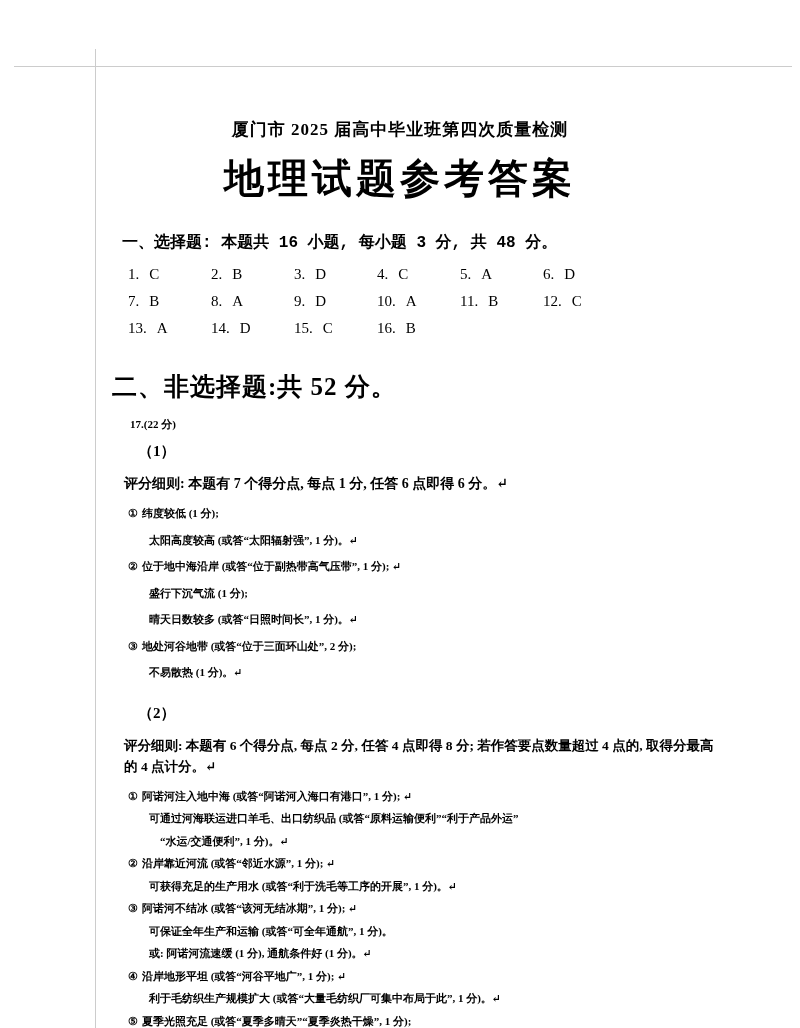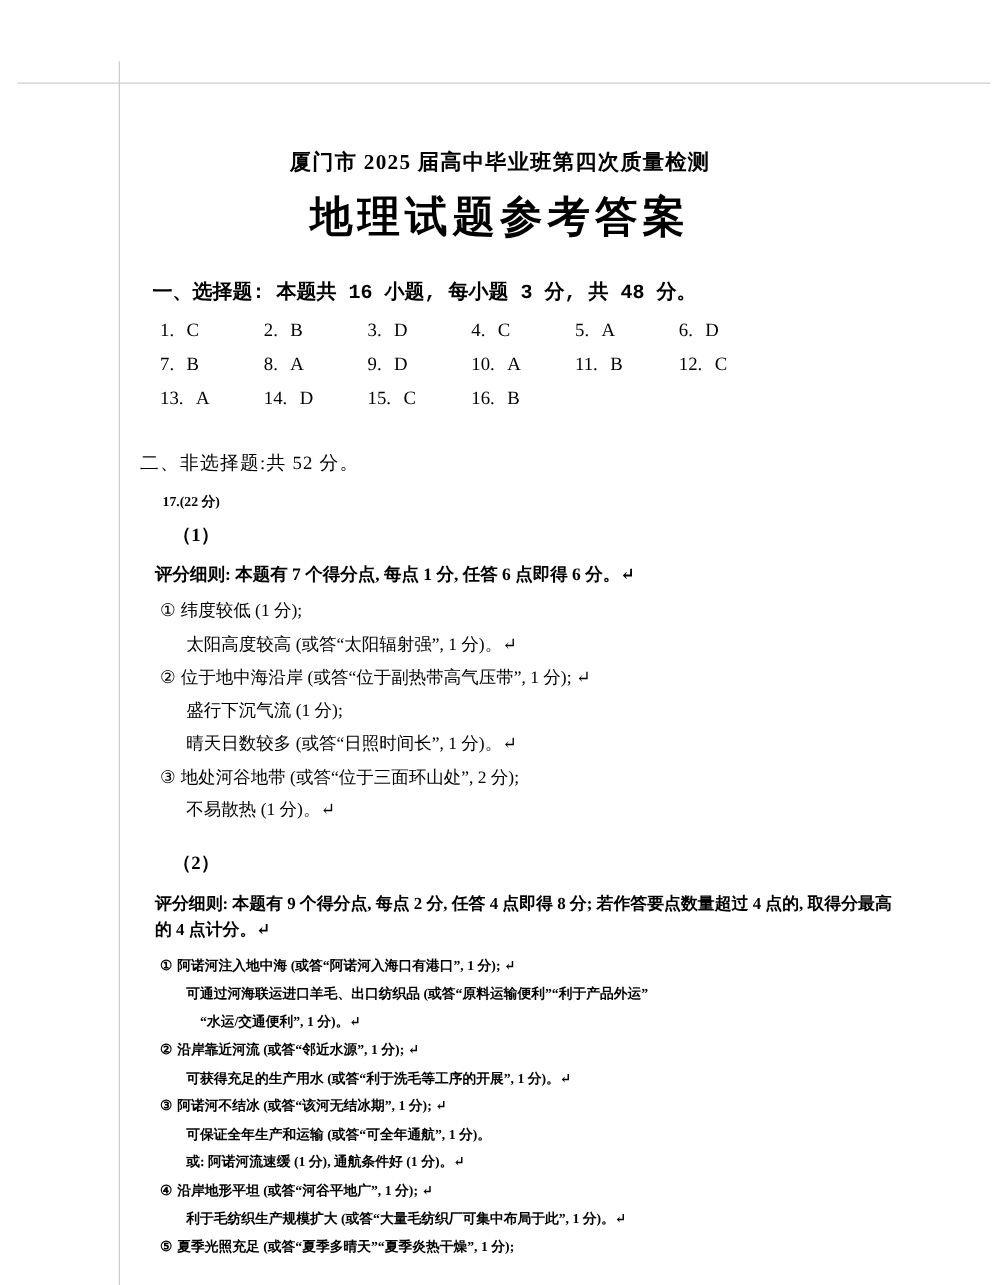--- a/index.html
+++ b/index.html
@@ -13,50 +13,50 @@
     margin-top:36px;
   }
   
   .edge-line-h { position:absolute; left:14px; top:30px; width:778px; height:1px; background:#cccccc; }
   .edge-line-v { position:absolute; left:95px; top:13px; width:1px; height:998px; background:#cccccc; }
 
   .header { text-align:center; padding-top:82px; }
   .header-small { font-size:17px; font-weight:700; letter-spacing:1px; }
   .header-large {
     margin-top:10px;
-    font-size:34px; font-weight:700; letter-spacing:4px;
+    font-size:40px; font-weight:700; letter-spacing:4px;
     font-family:"Liberation Sans","DejaVu Sans",sans-serif;
   }
 
   .s1-heading { margin:26px 0 0 122px; font-size:16px; font-weight:700;font-family:Liberation Mono, monospace; }
 
   .ans-grid {
     margin:12px 0 0 128px;
     display:grid;
     grid-template-columns:repeat(6,83px);
     row-gap:8px;
     font-size:15px;
     line-height:19px;
   }
   .ans-cell .n { margin-right:10px; }
 
-  .s2-heading { margin:32px 0 0 112px; font-size:15px; font-weight:400; letter-spacing:1px; }
+  .s2-heading { margin:32px 0 0 112px; font-size:25px; font-weight:700; letter-spacing:1px; }
   .q17-title  { margin:14px 0 0 130px; font-size:11px; font-weight:700; }
   .part-label { margin:10px 0 0 138px; font-size:15px; font-weight:700; }
 
   .rubric {
     margin:12px 0 0 124px;
     width:628px;
     font-size:14px; font-weight:700; line-height:21px;
   }
   .rubric .u { text-underline-offset:3px; }
   .rubric2 { width:590px; font-size:13.5px; }
 
   .items { margin-left:128px; }
-  .items1 { margin-top:6px; width:630px; font-size:14px; font-weight:400; line-height:26.5px; }
+  .items1 { margin-top:6px; width:630px; font-size:11px; font-weight:700; line-height:26.5px; }
   .items2 { margin-top:8px; width:645px; font-size:11px; font-weight:600; line-height:22.5px; }
   .line.cont { padding-left:21px; }
   .line.deep { padding-left:32px; }
   .marker { margin-right:4px; }
 </style>
 </head>
 <body>
 
 <div class="page">
   <div class="edge-line-h"></div>
@@ -106,21 +106,21 @@
       <div class="line cont">晴天日数较多 (或答“日照时间长”, 1 分)。↵</div>
     </div>
     <div class="item">
       <div class="line first"><span class="marker">③</span><span>地处河谷地带 (或答“位于三面环山处”, 2 分);</span></div>
       <div class="line cont">不易散热 (1 分)。↵</div>
     </div>
   </div>
 
   <div class="part-label" style="margin-top:18px;">（2）</div>
 
-  <div class="rubric rubric2"><span>评分细则: 本题有 9 个得分点, 每点 2 分, </span><span class="u">任答 4 点即得 8 分</span><span>; 若作答要点数量超过 4 点的, 取得分最高的 4 点计分。↵</span></div>
+  <div class="rubric rubric2"><span>评分细则: 本题有 6 个得分点, 每点 2 分, </span><span class="u">任答 4 点即得 8 分</span><span>; 若作答要点数量超过 4 点的, 取得分最高的 4 点计分。↵</span></div>
 
   <div class="items items2">
     <div class="item">
       <div class="line first"><span class="marker">①</span><span>阿诺河注入地中海 (或答“阿诺河入海口有港口”, 1 分); ↵</span></div>
       <div class="line cont">可通过河海联运进口羊毛、出口纺织品 (或答“原料运输便利”“利于产品外运”</div>
       <div class="line cont deep">“水运/交通便利”, 1 分)。↵</div>
     </div>
     <div class="item">
       <div class="line first"><span class="marker">②</span><span>沿岸靠近河流 (或答“邻近水源”, 1 分); ↵</span></div>
       <div class="line cont">可获得充足的生产用水 (或答“利于洗毛等工序的开展”, 1 分)。↵</div>

